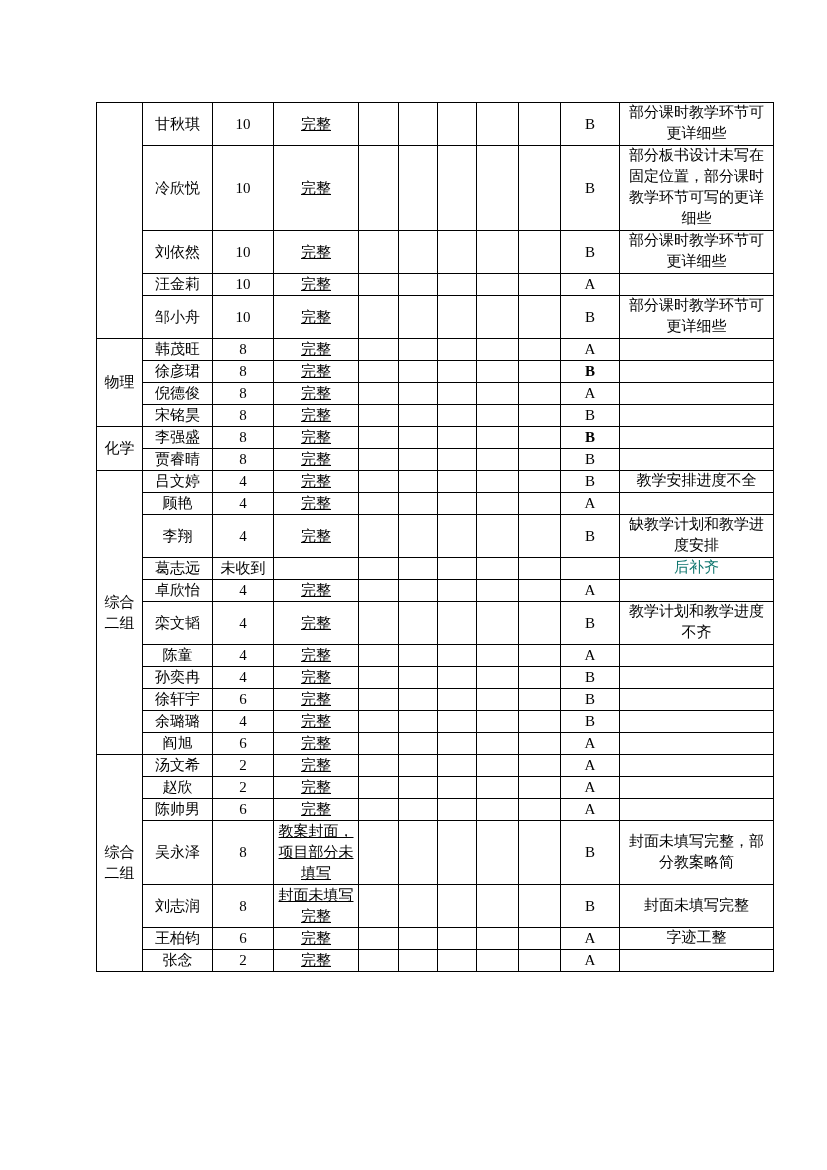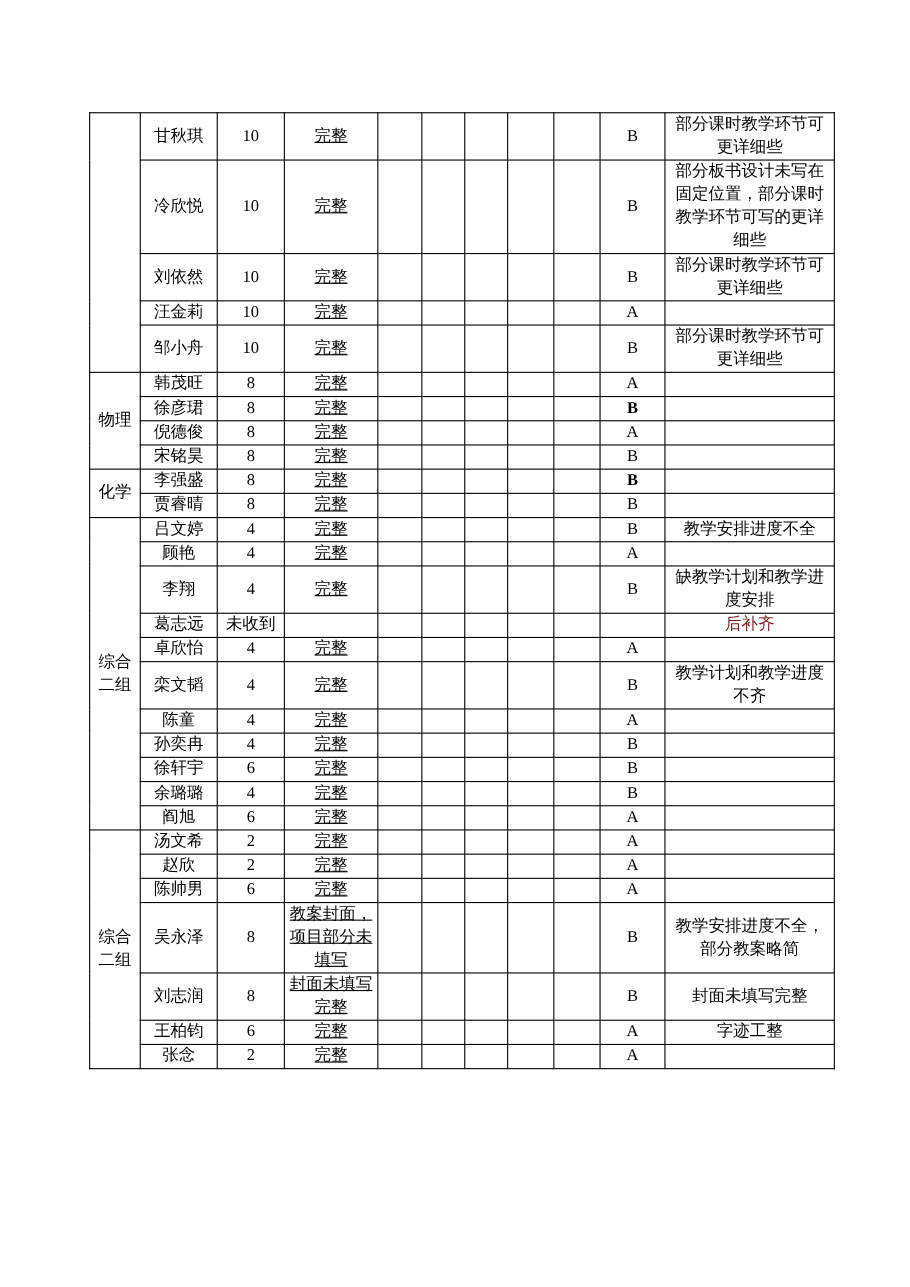--- a/index.html
+++ b/index.html
@@ -11,21 +11,21 @@
     position: relative;
     width: 827px;
     height: 1170px;
     background: #ffffff;
     font-family: "Liberation Serif", "DejaVu Serif", serif;
     color: #000000;
     overflow: hidden;
   }
   table.grading-table {
     position: absolute;
-    left: 81px;
+    left: 96px;
     top: 102px;
     border-collapse: collapse;
     table-layout: fixed;
     width: 677px;
   }
   table.grading-table td {
     border: 1px solid #000000;
     text-align: center;
     vertical-align: middle;
     font-size: 15px;
@@ -44,21 +44,21 @@
     text-decoration: underline;
   }
   td.remark-cell {
     padding: 0 8px;
     font-family: Liberation Mono, monospace;
   }
   td.grade-cell.bold {
     font-weight: bold;
   }
   td.remark-cell.red {
-    color: #7f1d1d;
+    color: #0f766e;
   }
 </style>
 </head>
 <body>
 
 <div class="page">
   <table class="grading-table">
     <colgroup>
       <col style="width:46px">
       <col style="width:70px">
@@ -381,21 +381,21 @@
         <tr>
           <td class="name-cell">吴永泽</td>
           <td class="count-cell">8</td>
           <td class="status-cell">教案封面，项目部分未填写</td>
           <td class="check-cell"></td>
           <td class="check-cell"></td>
           <td class="check-cell"></td>
           <td class="check-cell"></td>
           <td class="check-cell"></td>
           <td class="grade-cell">B</td>
-          <td class="remark-cell">教学安排进度不全，部分教案略简</td>
+          <td class="remark-cell">封面未填写完整，部分教案略简</td>
         </tr>
         <tr>
           <td class="name-cell">刘志润</td>
           <td class="count-cell">8</td>
           <td class="status-cell">封面未填写完整</td>
           <td class="check-cell"></td>
           <td class="check-cell"></td>
           <td class="check-cell"></td>
           <td class="check-cell"></td>
           <td class="check-cell"></td>

